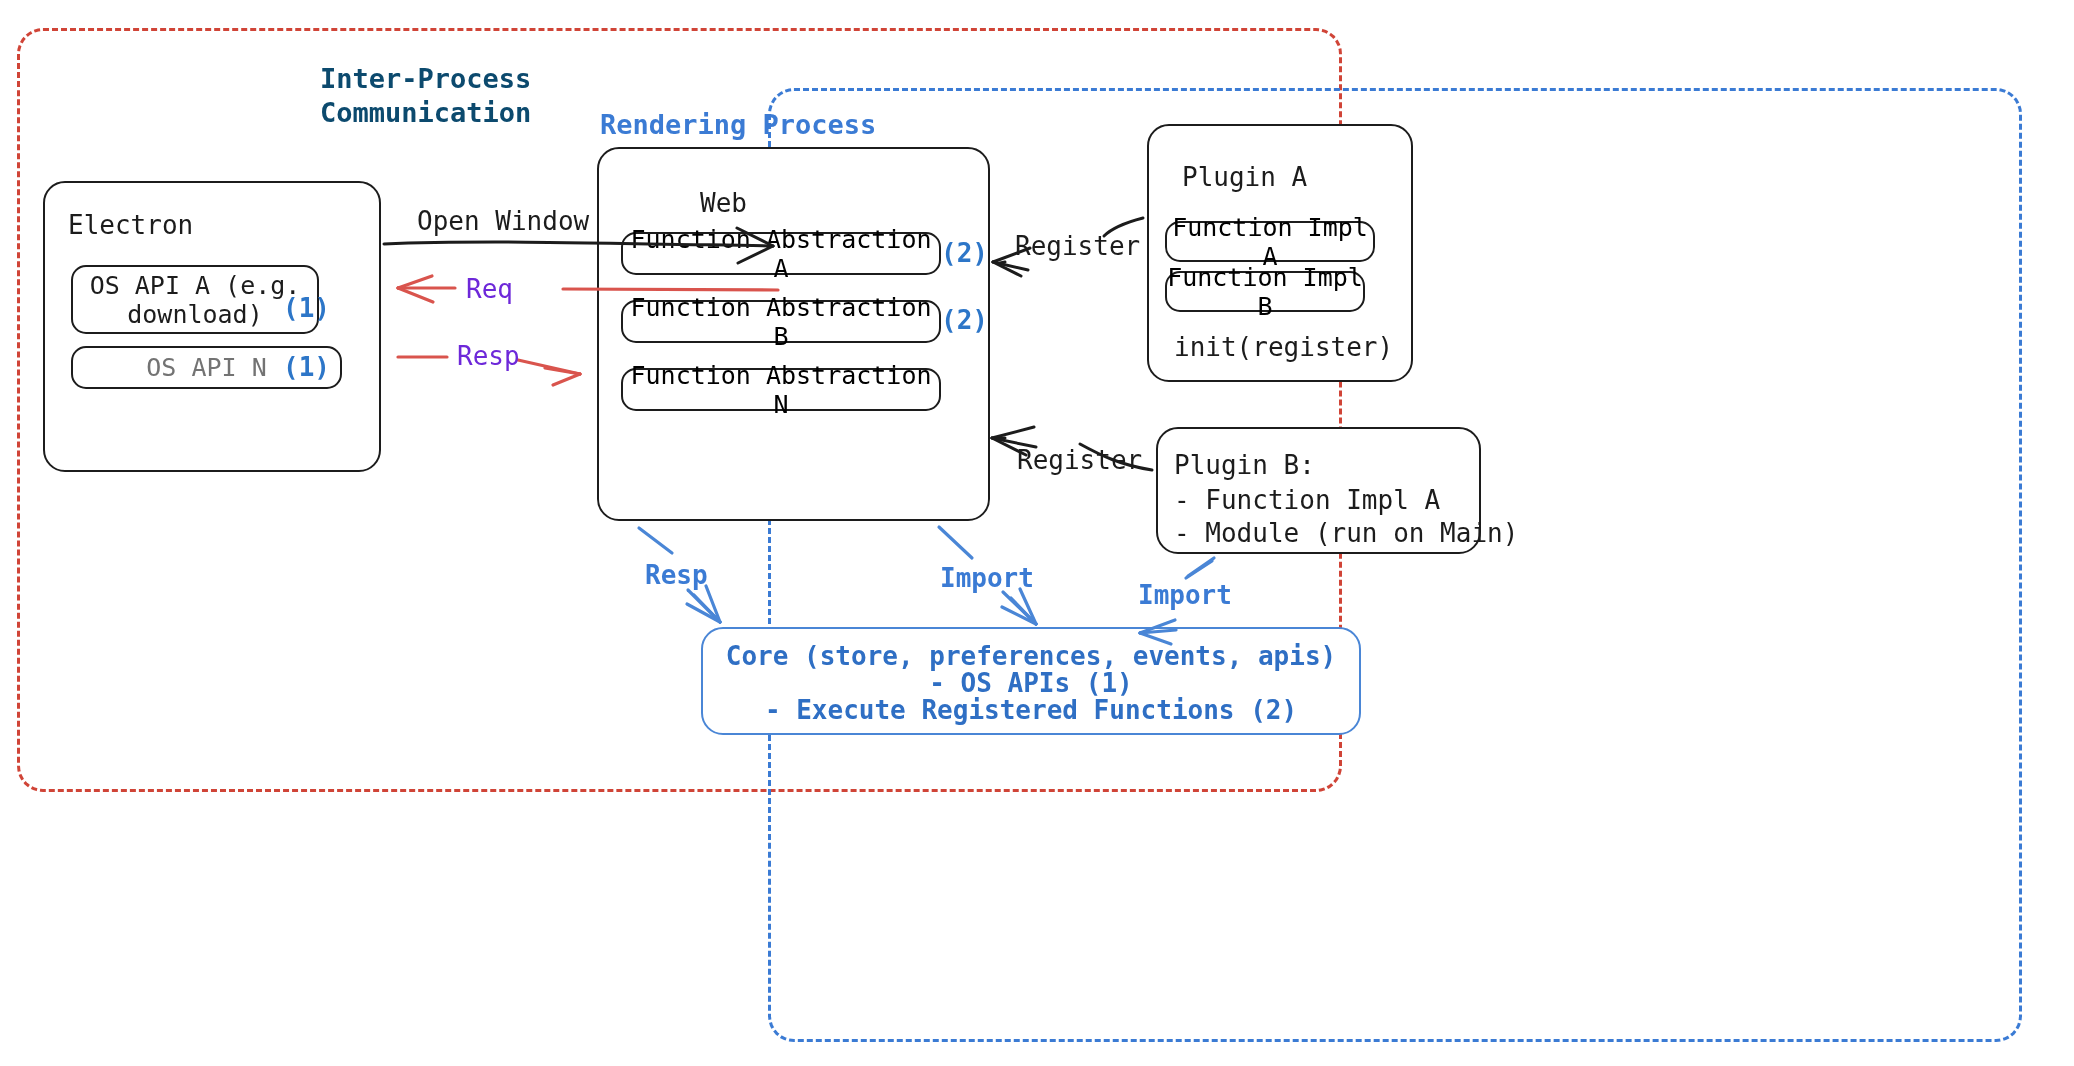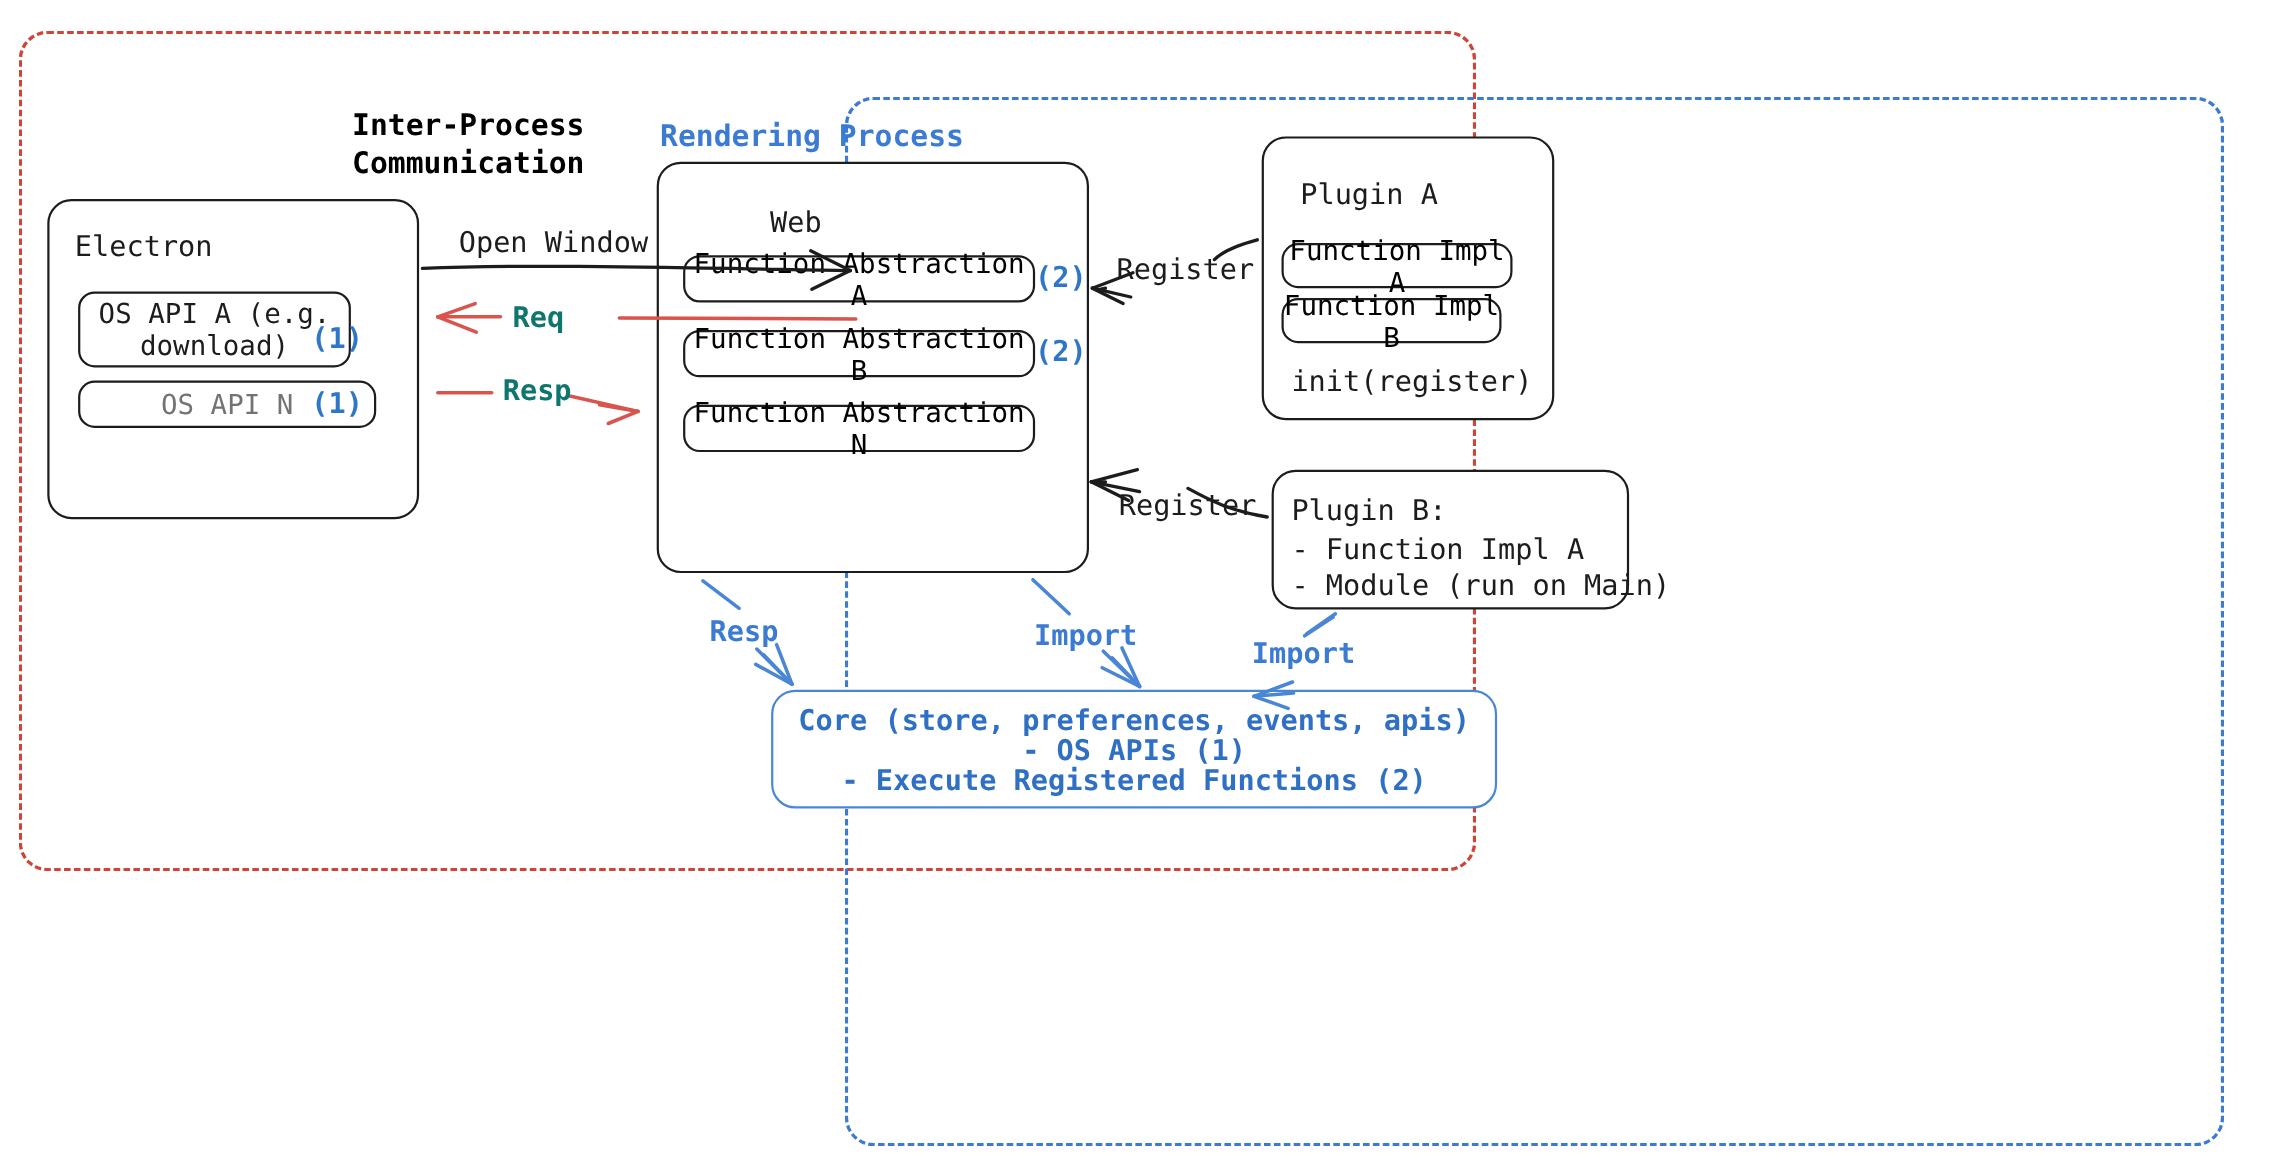--- a/index.html
+++ b/index.html
@@ -9,21 +9,21 @@
     -webkit-font-smoothing:antialiased;
   }
   #stage{position:absolute;inset:0;width:2074px;height:1066px;}
 
   
   .group{position:absolute;border-style:dashed;border-width:3px;border-radius:26px;box-sizing:border-box;background:transparent;}
   #ipc-group{left:17px;top:28px;width:1325px;height:764px;border-color:#d04437;}
   #render-group{left:768px;top:88px;width:1254px;height:954px;border-color:#3b7bd4;}
 
   .group-title{position:absolute;font-size:27px;line-height:34px;font-weight:700;white-space:pre;}
-  #ipc-title{left:320px;top:62px;color:#000000;margin-top:36px;}
+  #ipc-title{left:320px;top:62px;color:#0c4a6e;}
   #render-title{left:600px;top:108px;color:#3b7bd4;}
 
   
   .box{position:absolute;box-sizing:border-box;border:2.5px solid #1c1c1c;border-radius:22px;background:#ffffff;}
   .inner{position:absolute;box-sizing:border-box;border:2.2px solid #1c1c1c;border-radius:15px;background:#ffffff;
          display:flex;align-items:center;justify-content:center;text-align:center;}
   .btxt{position:absolute;font-size:26px;line-height:34px;color:#1c1c1c;white-space:pre;}
 
   
   #electron-box{left:43px;top:181px;width:338px;height:291px;}
@@ -62,21 +62,21 @@
   #core-box{left:701px;top:627px;width:660px;height:108px;border:2.5px solid #4a86d6;}
   .core-line{position:absolute;width:660px;left:701px;text-align:center;color:#2f6fc4;font-weight:700;
              font-size:26px;line-height:27px;white-space:pre;}
   #core-l1{top:643px;}
   #core-l2{top:670px;}
   #core-l3{top:697px;}
 
   
   .edge-label{position:absolute;font-size:26px;line-height:30px;white-space:pre;font-weight:400;}
   .edge-black{color:#1c1c1c;}
-  .edge-red{color:#0f766e;font-weight:700;}
+  .edge-red{color:#6d28d9;font-weight:400;}
   .edge-blue{color:#3b7bd4;font-weight:700;}
   #lbl-openwindow{left:417px;top:206px;}
   #lbl-req{left:466px;top:274px;}
   #lbl-resp{left:457px;top:341px;}
   #lbl-register-1{left:1015px;top:231px;}
   #lbl-register-2{left:1017px;top:445px;}
   #lbl-setup{left:645px;top:560px;}
   #lbl-import-1{left:940px;top:563px;}
   #lbl-import-2{left:1138px;top:580px;}
 

